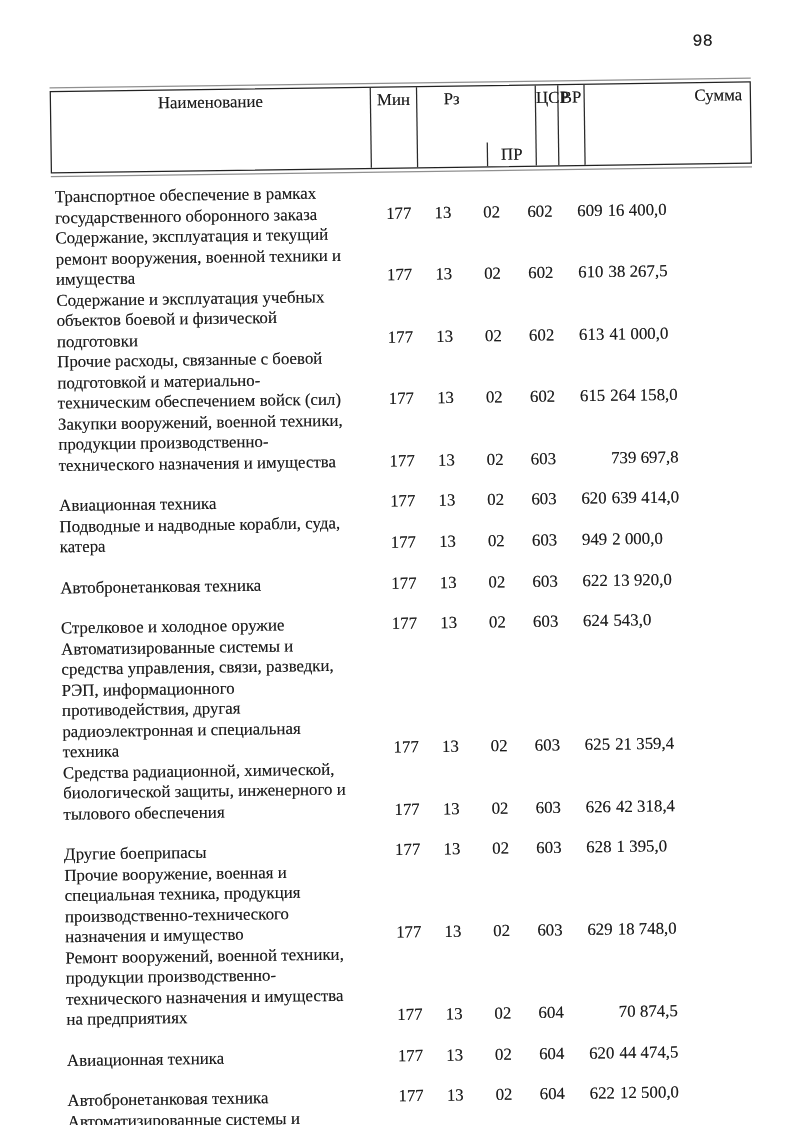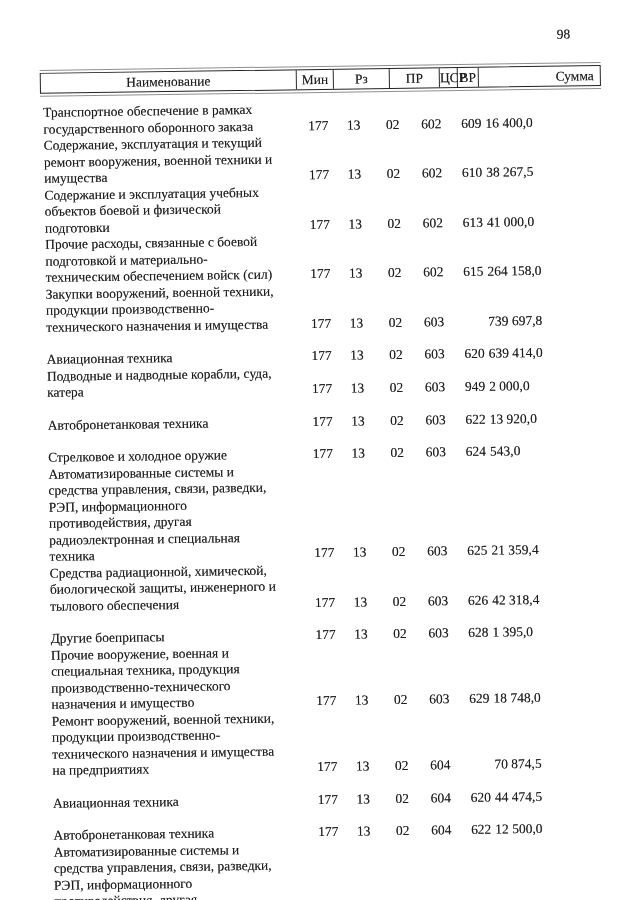--- a/index.html
+++ b/index.html
@@ -20,20 +20,21 @@
     color: #1d1d1d;
     transform: rotate(-0.8deg);
     transform-origin: 320px 450px;
     text-shadow: 0 0 0.4px rgba(20,20,20,0.55);
   }
   .page-number {
     position: absolute;
     top: 30px;
     right: 64px;
     font-size: 13.5px;
+    font-family: Liberation Mono, monospace;
   }
   .budget-table {
     position: absolute;
     left: 45px;
     top: 66px;
     width: 561px;
   }
   
   .table-header-outer {
     border-top: 1px solid #8f8f8f;
@@ -52,21 +53,21 @@
     padding: 2px 0;
     text-align: center;
     flex: none;
   }
   .table-header .cell + .cell {
     border-left: 1.2px solid #2a2a2a;
   }
   .h-name { width: 255px; }
   .h-min  { width: 37px; }
   .h-rz   { width: 56px; }
-  .h-pr   { width: 50px; }
+  .h-pr   { width: 39px; margin-top: 45px; }
   .h-csr  { width: 18px; }
   .h-vr   { width: 21px; }
   .h-sum  { flex: 1 1 auto !important; text-align: right !important; padding-right: 6px !important; }
 
   .table-body {
     padding: 8px 0 0 3px;
   }
   .row {
     display: flex;
     align-items: flex-end;

